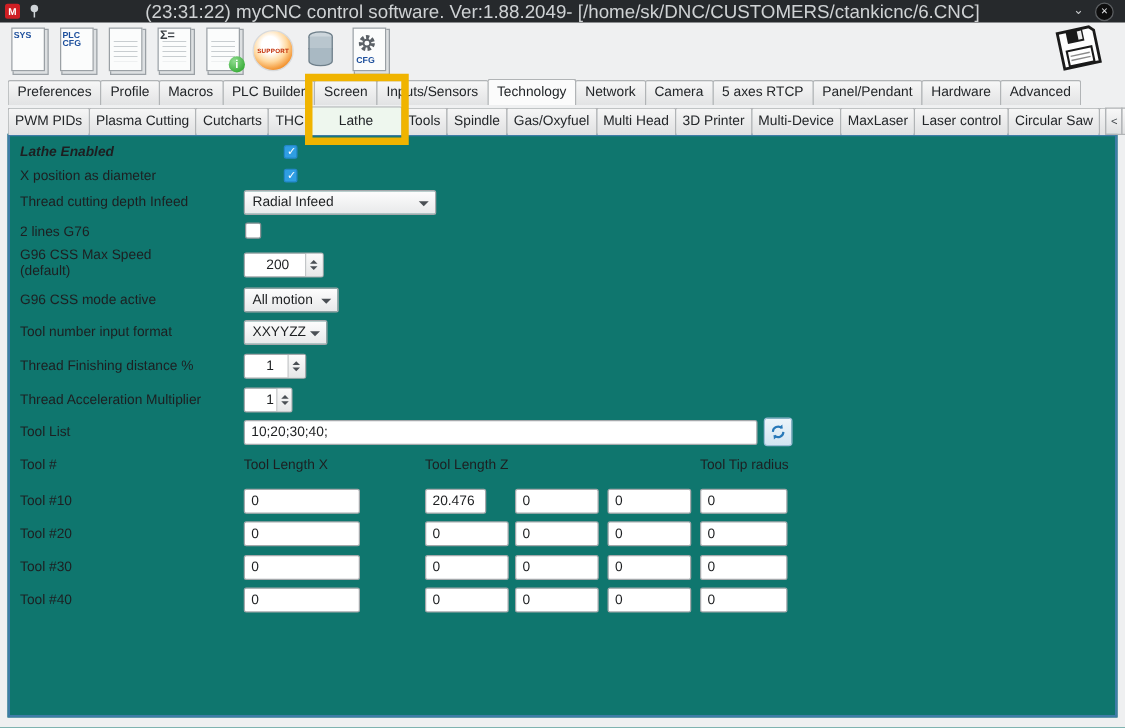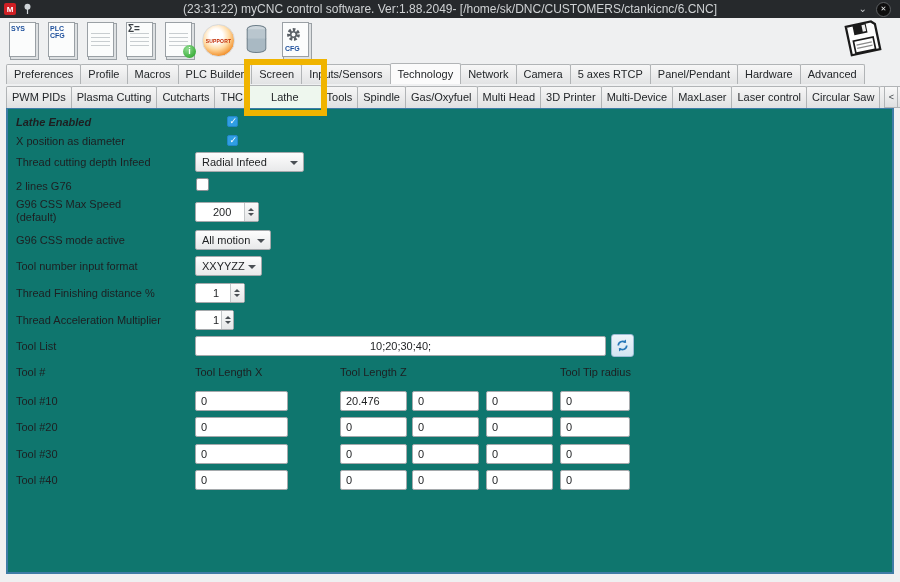--- a/index.html
+++ b/index.html
@@ -7,21 +7,21 @@
     width:900px;height:582px;position:relative;overflow:hidden;
     background:#eff0f1;font-family:"Liberation Sans",sans-serif;
     -webkit-font-smoothing:antialiased;
   }
   
   .titlebar{position:absolute;top:0;left:0;right:0;height:18px;background:#26292c;
     display:flex;align-items:center;z-index:50;}
   .app-icon{width:12px;height:12px;margin-left:4px;background:#cf1f24;border-radius:2px;
     color:#fff;font-size:8px;font-weight:bold;display:flex;align-items:center;justify-content:center;z-index:2;}
   .pin-icon{margin-left:7px;z-index:2;display:flex;align-items:center;}
-  .tb-title{position:absolute;left:0;right:0;text-align:center;font-size:12px;color:#cfd2d4;}
+  .tb-title{position:absolute;left:0;right:0;text-align:center;font-size:15px;color:#cfd2d4;}
   .tb-right{margin-left:auto;display:flex;align-items:center;gap:9px;margin-right:9px;z-index:2;}
   .collapse-icon{color:#c7cacc;font-size:10px;line-height:10px;cursor:default;}
   .close-btn{width:13px;height:13px;border-radius:50%;background:#0e0e0e;border:1px solid #5c5f62;
     color:#e4e6e7;font-size:7px;display:flex;align-items:center;justify-content:center;}
   
   .toolbar{position:absolute;top:19px;left:5px;display:flex;gap:3px;}
   .tb-item{width:36px;height:42px;position:relative;cursor:pointer;}
   .paper{position:absolute;left:4px;top:3px;width:25px;height:33px;background:#fbfcfc;
     border:1px solid #9aa0a5;box-shadow:2px 2px 0 #dde0e2,2px 2px 0 1px #9aa0a5;}
   .paper-lines::before{content:"";position:absolute;left:3px;right:3px;top:7px;height:19px;
@@ -204,21 +204,21 @@
 
 <div class="content">
 
   <span class="lbl bold-it" style="top:7px">Lathe Enabled</span>
   <span class="cb checked" style="left:219px;top:7px"></span>
 
   <span class="lbl" style="top:26px">X position as diameter</span>
   <span class="cb checked" style="left:219px;top:26px"></span>
 
   <span class="lbl" style="top:47px">Thread cutting depth Infeed</span>
-  <div class="combo" style="left:187px;top:43px;width:109px">
+  <div class="combo" style="left:187px;top:43px;width:154px">
     <span>Radial Infeed</span>
   </div>
 
   <span class="lbl" style="top:71px">2 lines G76</span>
   <span class="cb big" style="left:188px;top:69px"></span>
 
   <span class="lbl" style="top:89px;width:120px">G96 CSS Max Speed (default)</span>
   <div class="spin" style="left:187px;top:93px;width:64px">
     <div class="val">200</div>
     <div class="btns">
@@ -249,38 +249,38 @@
   <span class="lbl" style="top:205px">Thread Acceleration Multiplier</span>
   <div class="spin" style="left:187px;top:201px;width:39px">
     <div class="val">1</div>
     <div class="btns">
         <div class="up"></div>
         <div class="down"></div>
       </div>
   </div>
 
   <span class="lbl" style="top:231px">Tool List</span>
-  <input class="txt" style="left: 187px; top: 227px; width: 411px; text-align: center;" value="10;20;30;40;">
+  <input class="txt" style="left: 187px; top: 227px; width: 411px;" value="10;20;30;40;">
   <div class="refresh-btn" style="left:603px;top:225px">
     <svg width="15" height="15" viewBox="0 0 16 16">
       <path d="M3.5 8a4.5 4.5 0 0 1 7.6-3.2" stroke="#2878b8" stroke-width="1.8" fill="none"></path>
       <path d="M11.6 1.6 L11.9 5.3 L8.4 4.3 Z" fill="#2878b8"></path>
       <path d="M12.5 8a4.5 4.5 0 0 1-7.6 3.2" stroke="#2878b8" stroke-width="1.8" fill="none"></path>
       <path d="M4.4 14.4 L4.1 10.7 L7.6 11.7 Z" fill="#2878b8"></path>
     </svg>
   </div>
 
   <span class="hdr" style="left:8px;top:257px">Tool #</span>
   <span class="hdr" style="left:187px;top:257px">Tool Length X</span>
   <span class="hdr" style="left:332px;top:257px">Tool Length Z</span>
   <span class="hdr" style="left:552px;top:257px">Tool Tip radius</span>
 
   <span class="lbl" style="top:286px">Tool #10</span>
   <input class="txt" style="left: 187px; top: 282px; width: 93px;" value="0">
-  <input class="txt" style="left: 332px; top: 282px; width: 67px;" value="20.476">
+  <input class="txt" style="left: 332px; top: 282px; width: 49px;" value="20.476">
   <input class="txt" style="left: 404px; top: 282px; width: 67px;" value="0">
   <input class="txt" style="left: 478px; top: 282px; width: 67px;" value="0">
   <input class="txt" style="left: 552px; top: 282px; width: 70px;" value="0">
 
   <span class="lbl" style="top:312px">Tool #20</span>
   <input class="txt" style="left: 187px; top: 308px; width: 93px;" value="0">
   <input class="txt" style="left: 332px; top: 308px; width: 67px;" value="0">
   <input class="txt" style="left: 404px; top: 308px; width: 67px;" value="0">
   <input class="txt" style="left: 478px; top: 308px; width: 67px;" value="0">
   <input class="txt" style="left: 552px; top: 308px; width: 70px;" value="0">

